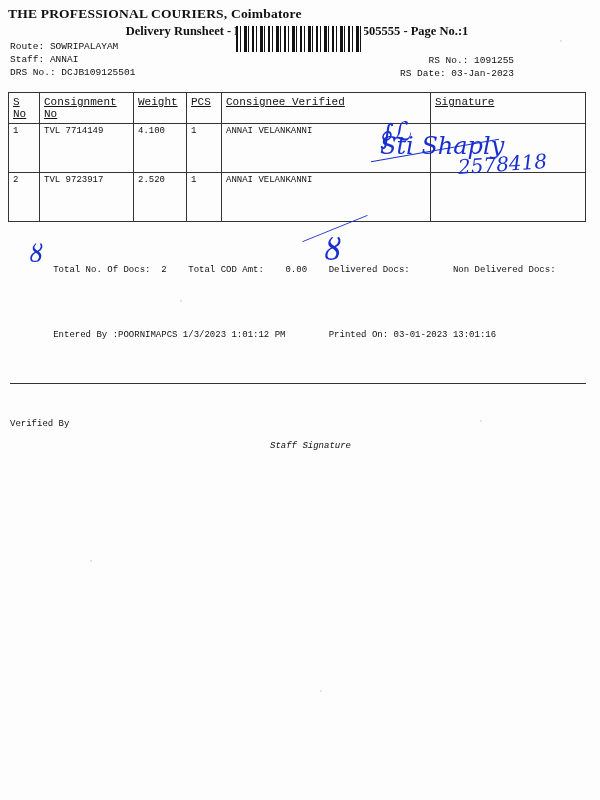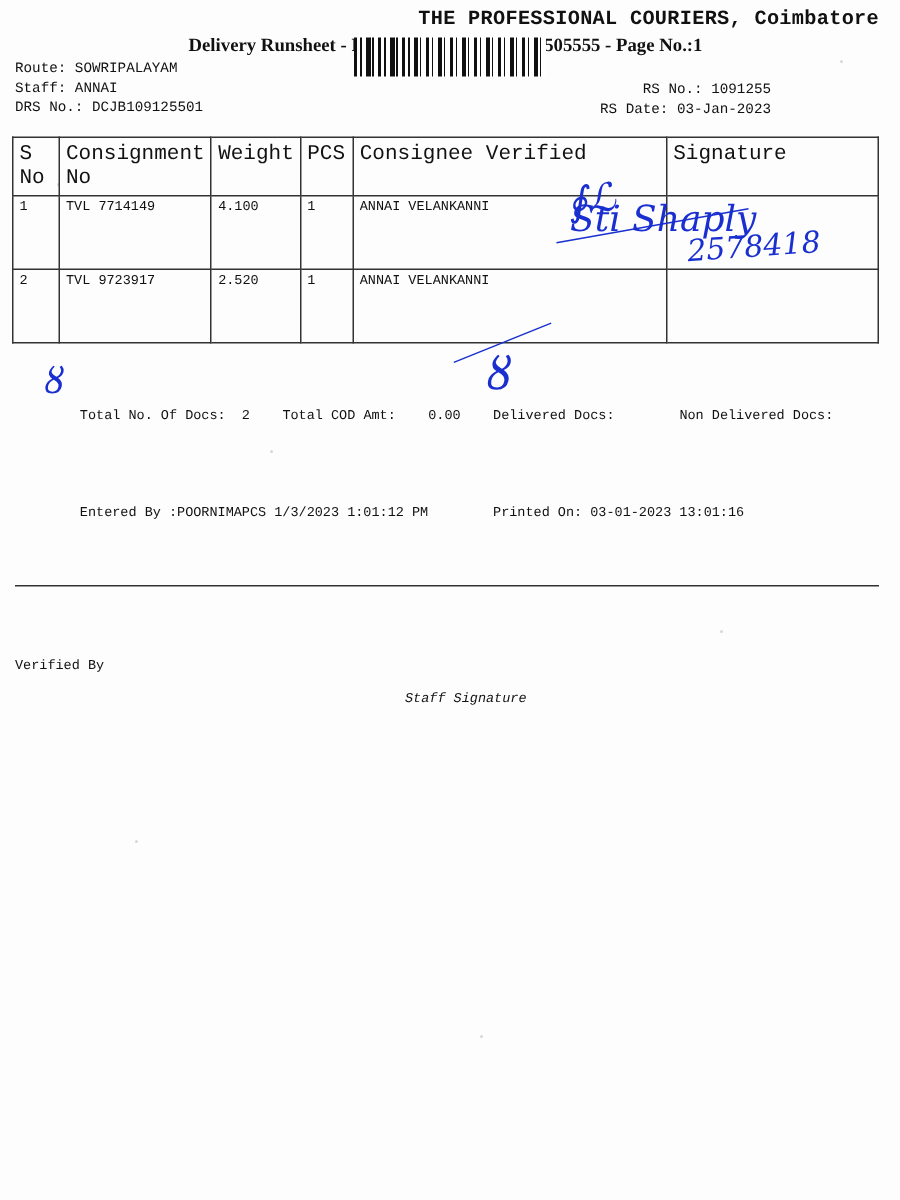--- a/index.html
+++ b/index.html
@@ -30,22 +30,22 @@
   }
 
   .doc {
     position: absolute;
     left: 8px;
     top: 6px;
     width: 578px;
   }
 
   .company-title {
-    text-align: right;
-    font-family: Liberation Mono, monospace;
+    text-align: left;
+    font-family: Liberation Serif, serif;
     font-weight: bold;
     font-size: 13.5px;
     letter-spacing: 0.2px;
     margin-bottom: 2px;
   }
   .doc-title {
     text-align: center;
     font-family: "Liberation Serif", serif;
     font-weight: bold;
     font-size: 12.5px;
@@ -98,22 +98,23 @@
     margin-top: 2px;
   }
   table.runsheet th, table.runsheet td {
     border: 1px solid #333;
     padding: 2px 4px;
     text-align: left;
     vertical-align: top;
     font-weight: normal;
   }
   table.runsheet thead th {
-    font-size: 14px;
+    font-size: 11px;
     padding: 3px 4px;
+    text-decoration: underline;
   }
   .col-sno    { width: 22px; }
   .col-cn     { width: 85px; }
   .col-wt     { width: 44px; }
   .col-pcs    { width: 26px; }
   .col-cons   { width: 200px; }
   .col-sign   { width: auto; }
   .row-tall td { height: 44px; }
 
   .totals {
@@ -126,21 +127,21 @@
   .totals-line2 { position: relative; }
 
   .rule {
     border: none;
     border-top: 1px solid #333;
     margin: 2px 0 0 0;
   }
 
   .footer {
     position: relative;
-    margin-top: 22px;
+    margin-top: 9px;
     font-size: 9px;
     height: 60px;
   }
   .verified { position: absolute; left: 2px; top: 0; }
   .staff-sign { position: absolute; left: 262px; top: 22px; font-style: italic; }
 
   
   .sig {
     position: absolute;
     color: #1a2fd0;

